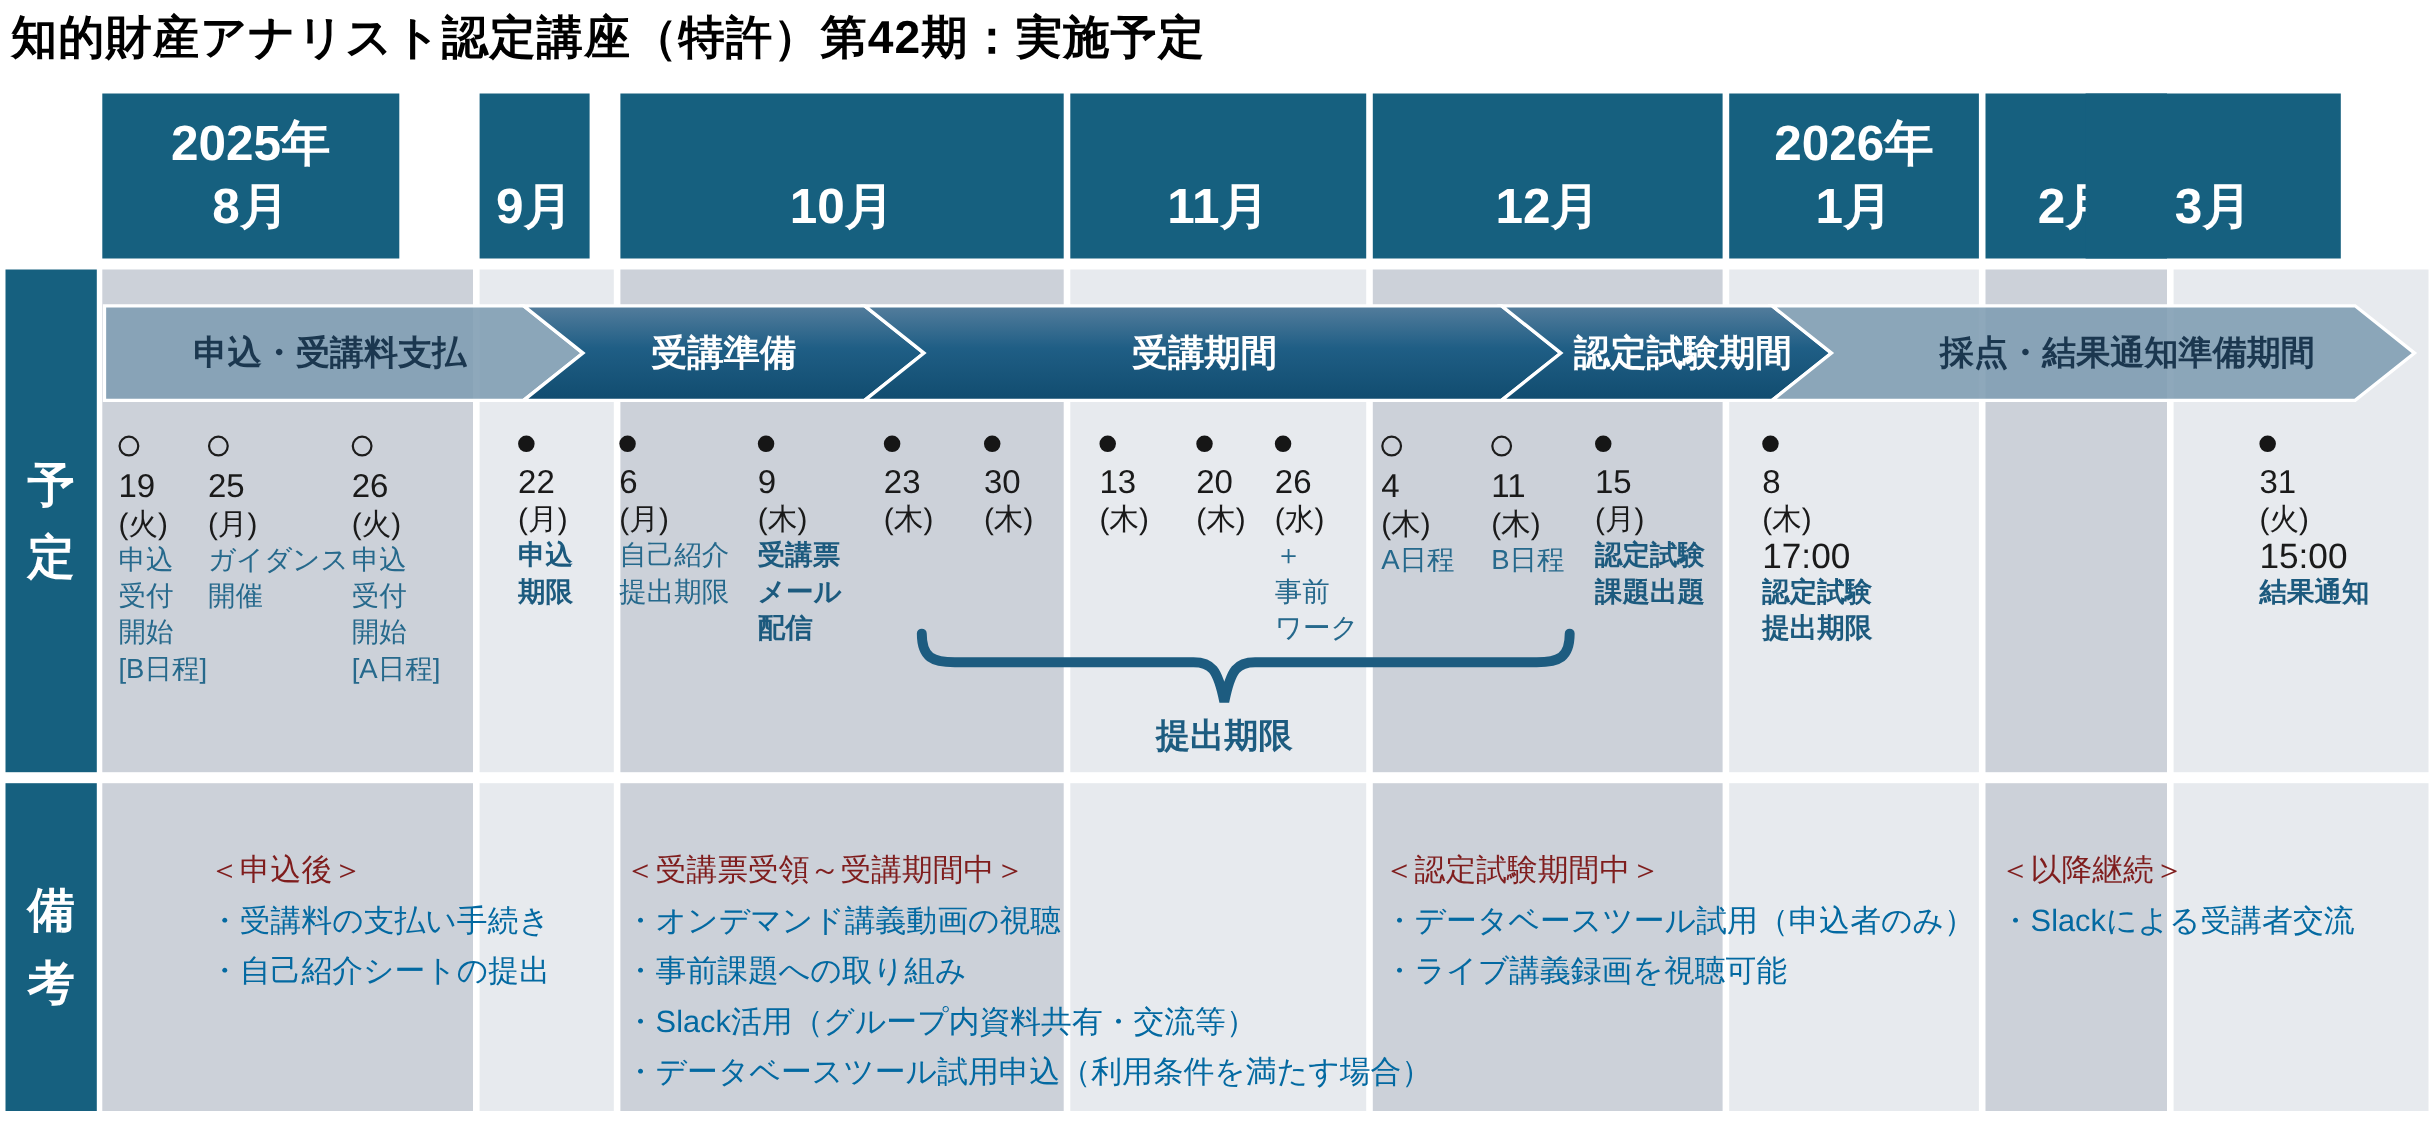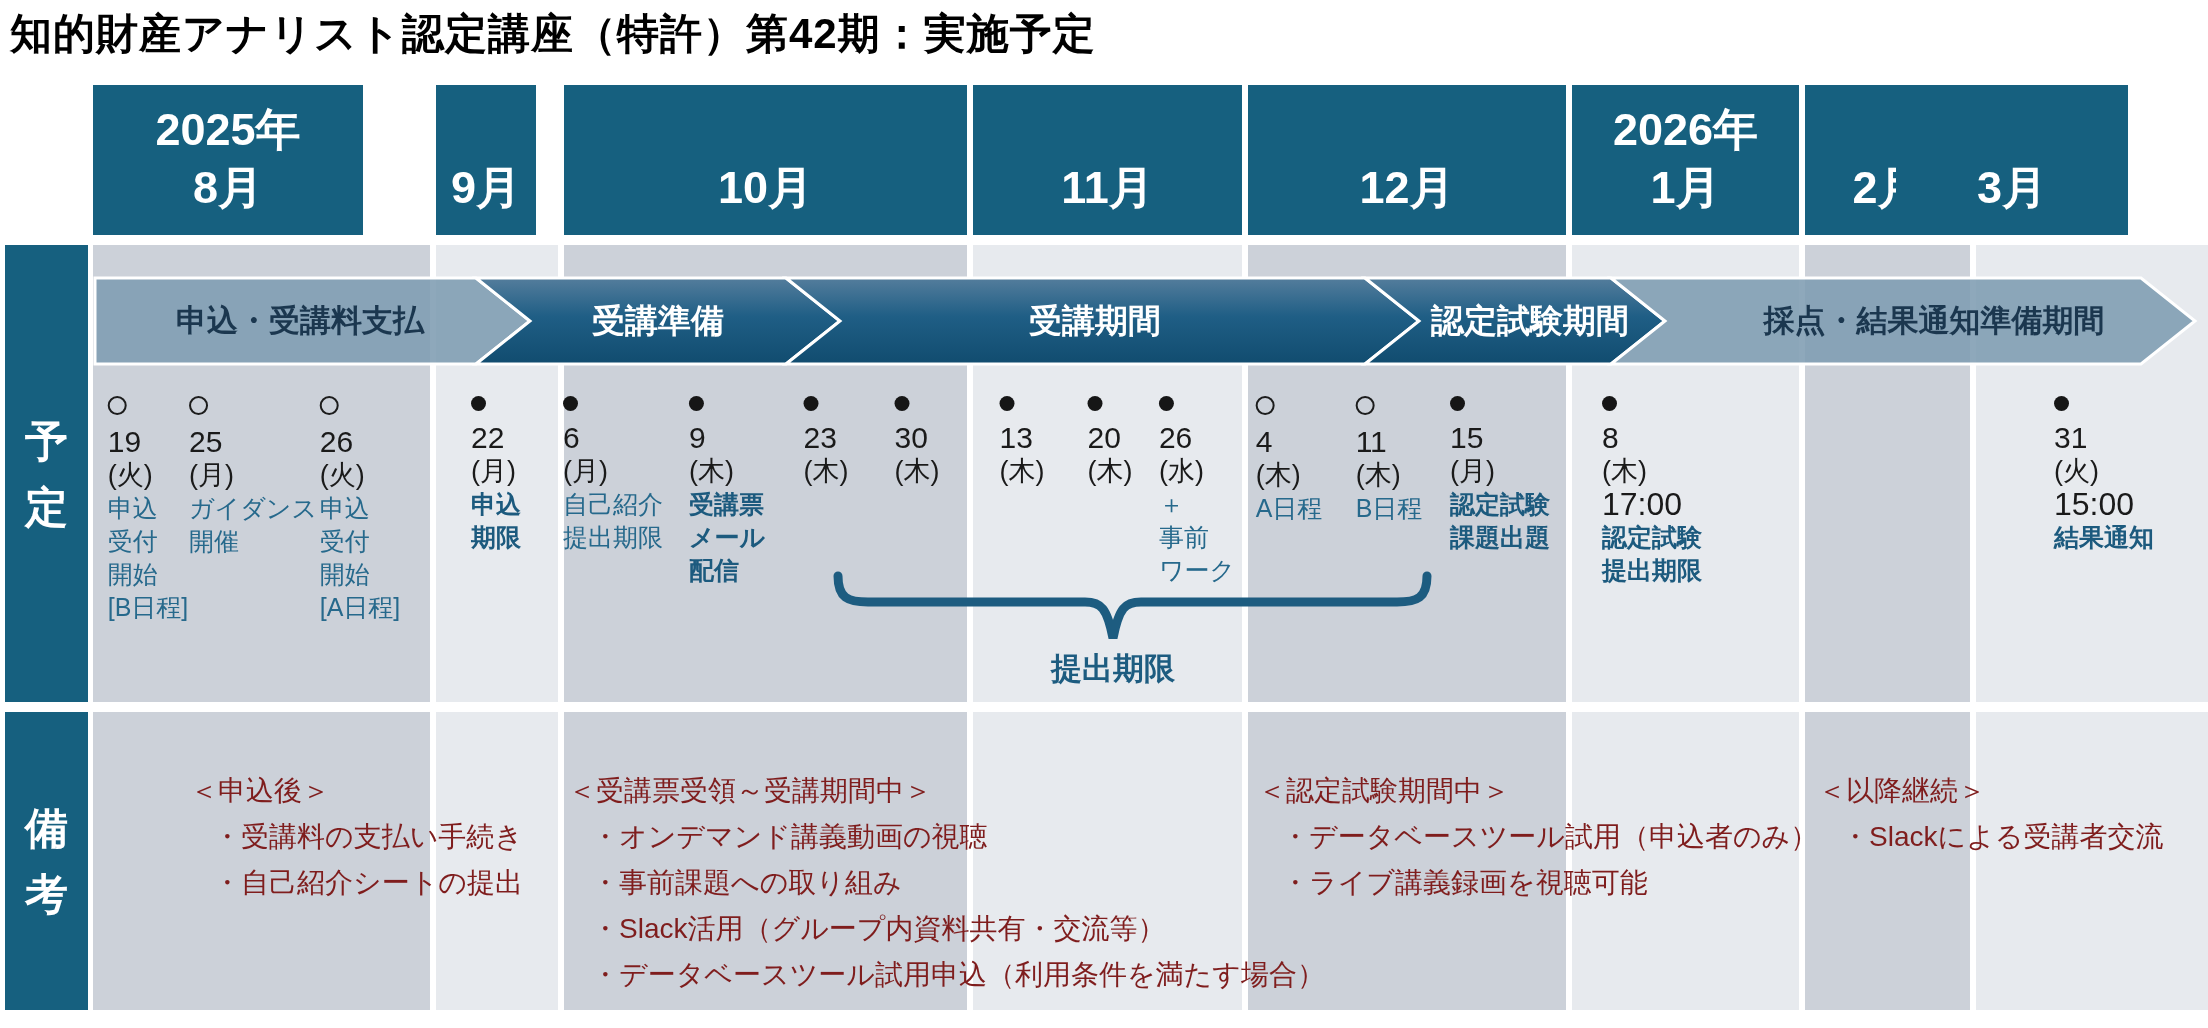--- a/index.html
+++ b/index.html
@@ -19,21 +19,21 @@
   .marker{display:inline-block;width:15px;height:15px;border-radius:50%;margin-bottom:6px;}
   .marker.filled{background:#161616;}
   .marker.open{background:transparent;border:2.5px solid #1c1c1c;}
   .ev-day{font-size:30px;color:#1a1a1a;line-height:34px;}
   .ev-wd{font-size:27px;color:#1a1a1a;line-height:33px;}
   .ev-time{font-size:32px;color:#1a1a1a;line-height:33px;}
   .ev-line{font-size:25px;color:#26698c;line-height:33px;}
   .ev-line.em{color:#1c5a7e;font-weight:bold;}
   .note-sec{position:absolute;white-space:nowrap;}
   .note-header{font-size:28px;color:#7f1d1d;line-height:46px;}
-  .note-item{font-size:28px;color:#7f1d1d;line-height:46px;margin-left:23px;}
+  .note-item{font-size:28px;color:#0369a1;line-height:46px;}
   .brace-label{position:absolute;transform:translateX(-50%);font-size:31px;font-weight:bold;color:#1d5c80;white-space:nowrap;}
 </style>
 </head>
 <body>
 
 <div id="app">
   <div id="page-title">知的財産アナリスト認定講座（特許）第42期：実施予定</div>
 <div class="col-bg shade-a" style="left: 93px; top: 245px; width: 337px; height: 457px;"></div>
     <div class="col-bg shade-a" style="left: 93px; top: 712px; width: 337px; height: 298px;"></div>
     <div class="col-bg shade-b" style="left: 436px; top: 245px; width: 122px; height: 457px;"></div>

